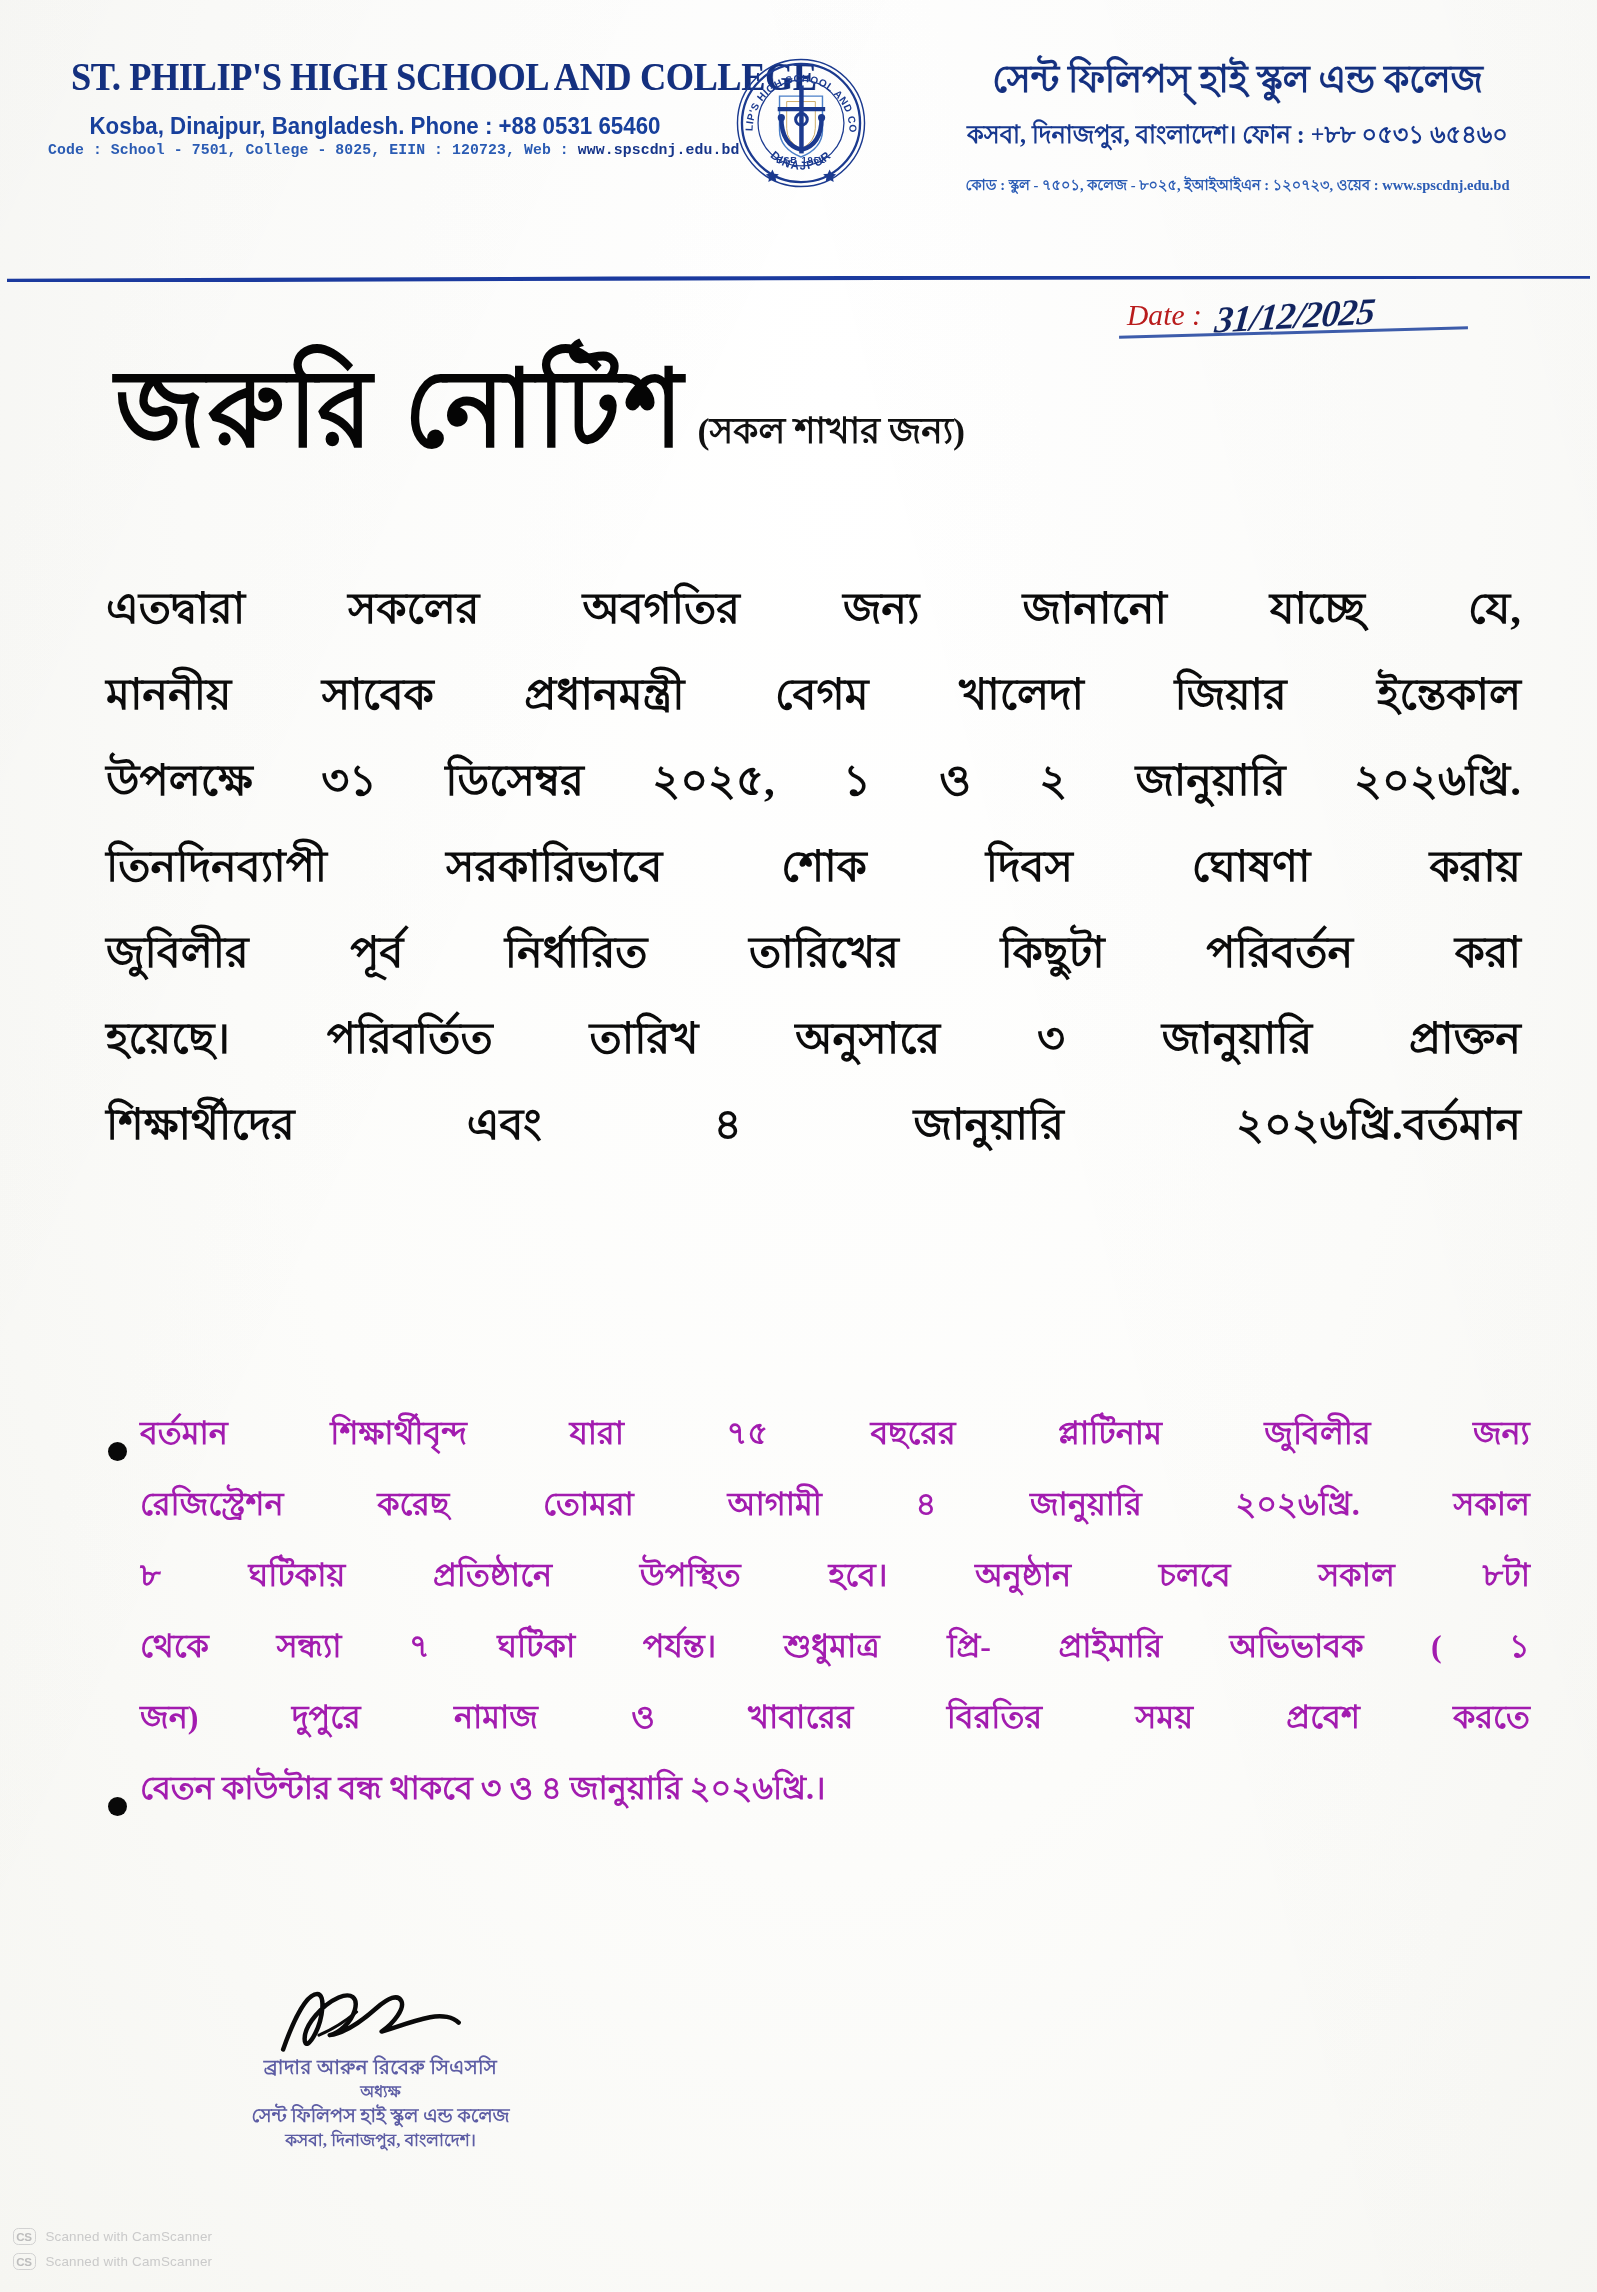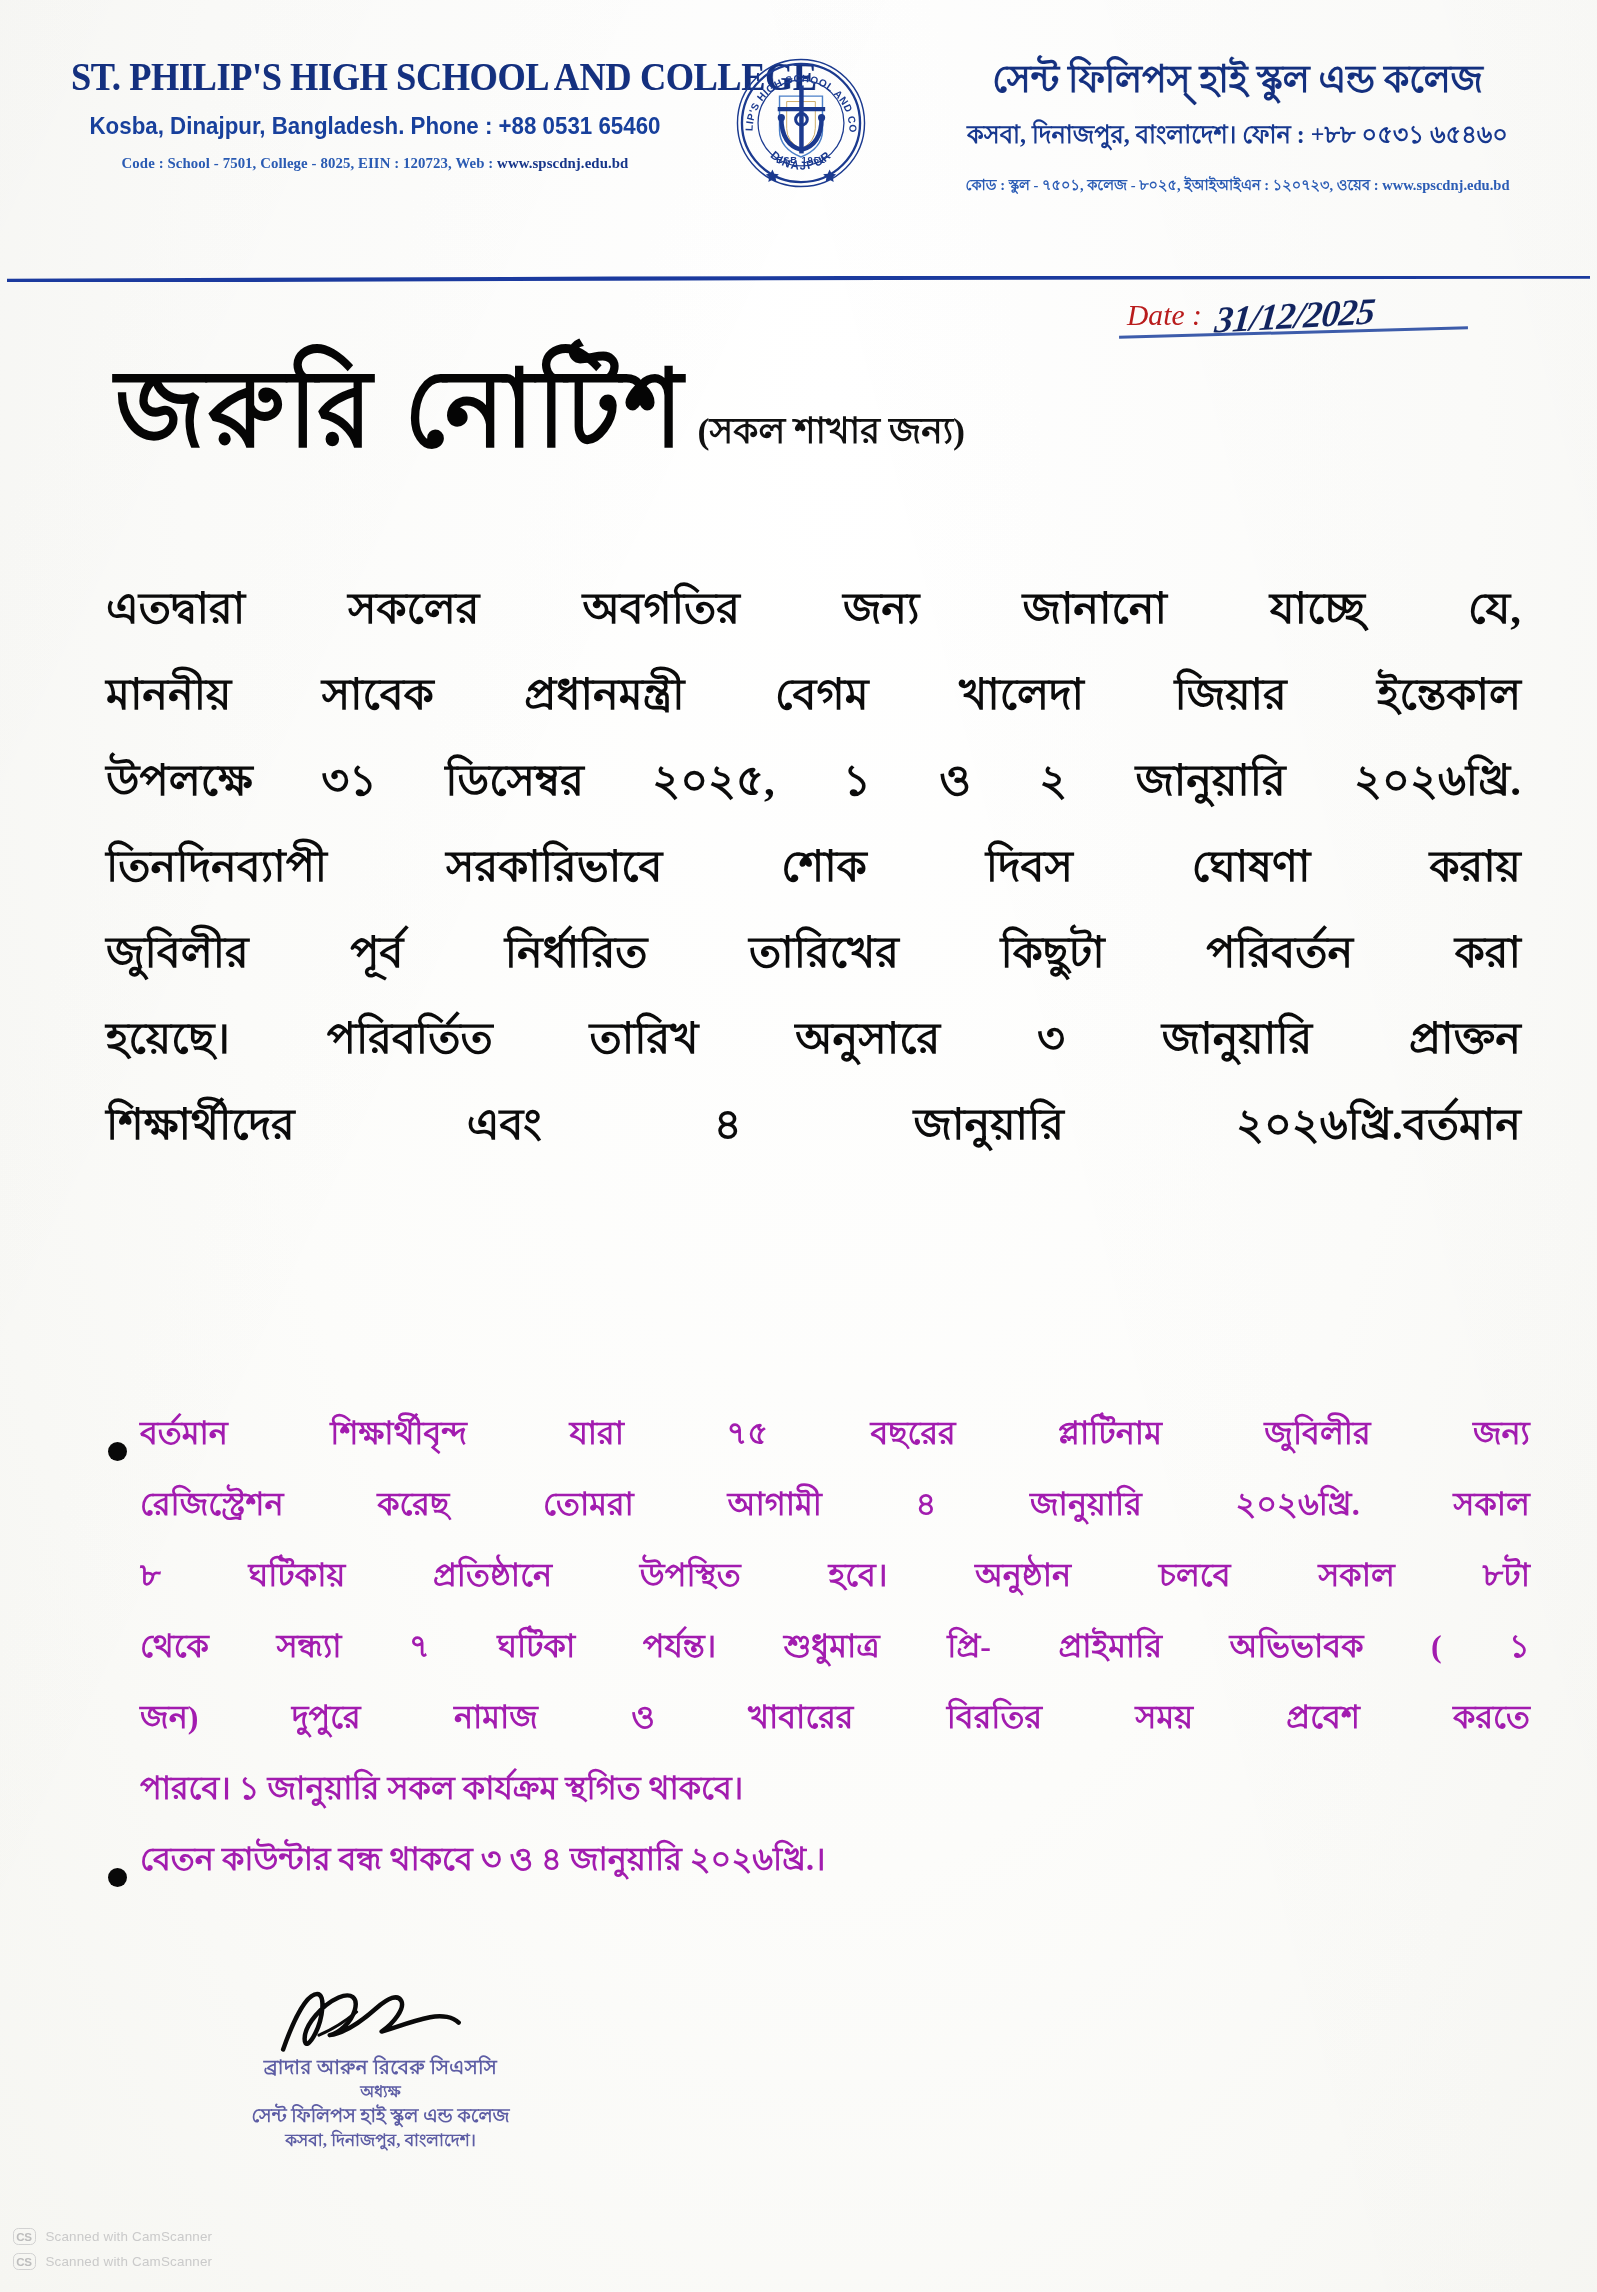--- a/index.html
+++ b/index.html
@@ -62,24 +62,24 @@
   .school-addr-en {
     font-family: "Liberation Sans", sans-serif;
     font-size: 23px;
     font-weight: 600;
     margin-top: 14.3px;
     color: #18409c;
     transform: scaleX(0.97);
     white-space: nowrap;
   }
   .school-code-en {
-    font-family: Liberation Serif, serif;
+    font-family: Liberation Mono, monospace;
     font-size: 14.8px;
     font-weight: 600;
-    margin-top: 15px;
+    margin-top: 2px;
     color: #2a5bb3;
     letter-spacing: 0.1px;
     white-space: nowrap;
   }
   .school-code-en .web {
     font-weight: 700;
     color: #16358a;
   }
 
   .lh-right {
@@ -532,21 +532,20 @@
             <span>জন)</span>
             <span>দুপুরে</span>
             <span>নামাজ</span>
             <span>ও</span>
             <span>খাবারের</span>
             <span>বিরতির</span>
             <span>সময়</span>
             <span>প্রবেশ</span>
             <span>করতে</span>
           </div>
-        <div class="bline nojustify"><span>পারবে। ১ জানুয়ারি সকল কার্যক্রম স্থগিত থাকবে।</span></div>
       </div>
     </div>
 
     <div class="bullet">
       <span class="bullet-dot"></span>
       <div class="bullet-lines">
         <div class="bline nojustify"><span>বেতন কাউন্টার বন্ধ থাকবে ৩ ও ৪ জানুয়ারি ২০২৬খ্রি.।</span></div>
       </div>
     </div>
 

